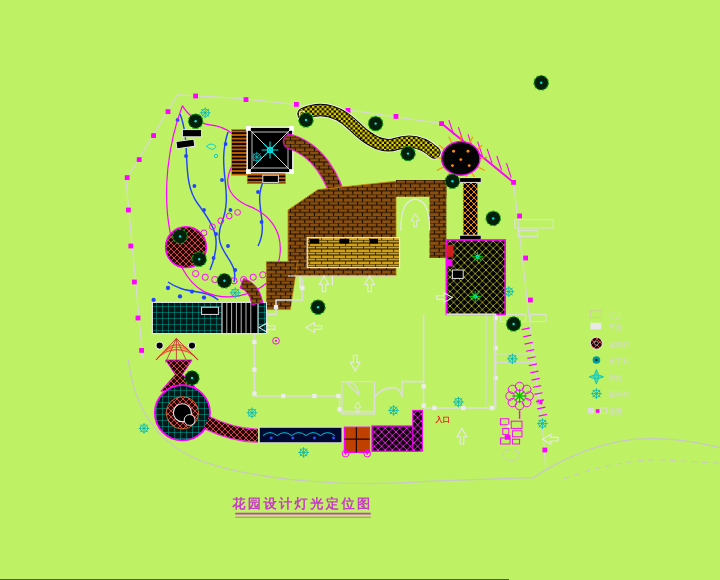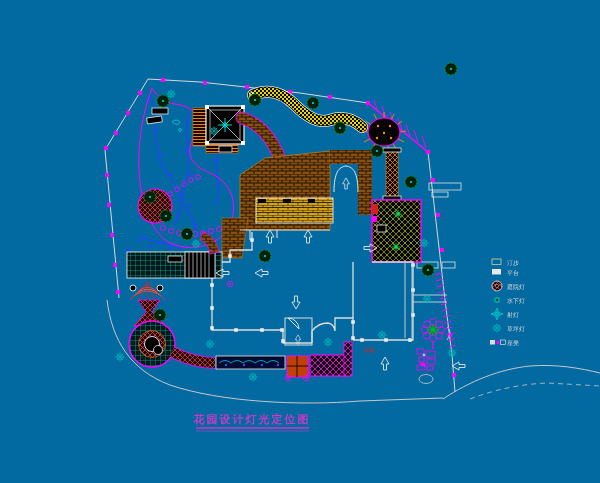--- a/index.html
+++ b/index.html
@@ -1,16 +1,16 @@
 <!DOCTYPE html>
 <html><head>
 <meta charset="utf-8">
 <style>
   html,body{margin:0;padding:0;background:#000;}
-  #stage{position:relative;width:600px;height:483px;background:#0369a1;overflow:hidden;
+  #stage{position:relative;width:600px;height:483px;background:#bef264;overflow:hidden;
          font-family:"DejaVu Sans",sans-serif;}
   svg{display:block;}
   text{font-family:"DejaVu Sans",sans-serif;}
   .legend-label{fill:#d8d8d8;font-size:6px;}
   .title-text{fill:#c839c8;font-size:11px;font-weight:bold;letter-spacing:2px;}
   .entrance-text{fill:#e02020;font-size:6px;font-weight:bold;}
 </style>
 </head>
 <body>
 

